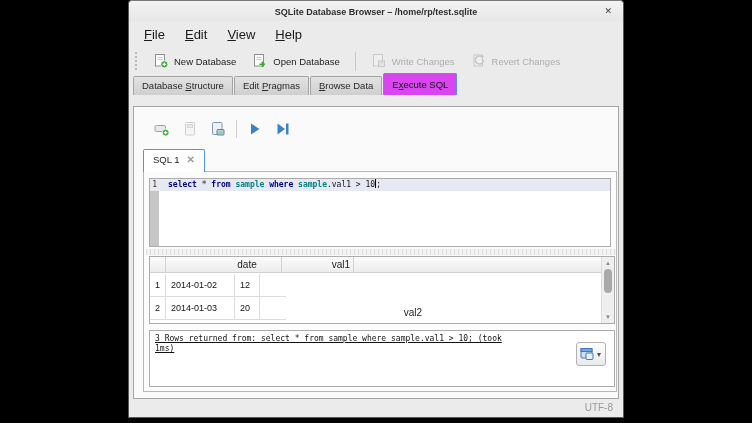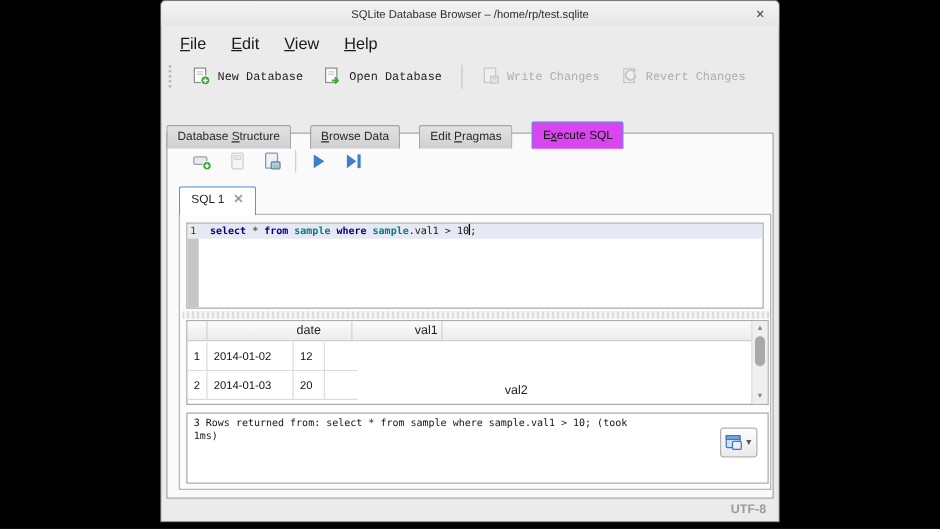--- a/index.html
+++ b/index.html
@@ -7,42 +7,42 @@
                font-family: "Liberation Sans", sans-serif; }
 
   .window { position: absolute; left: 128px; top: 0; width: 496px; height: 418px;
             background: #ebebeb; border: 1px solid #5a5a5a; border-top-color:#7a7a7a;
             border-radius: 4px 4px 0 0; }
 
   
   .titlebar { position: absolute; left:0; right:0; top:0; height: 20px;
               background: linear-gradient(#f3f3f3,#e7e7e7); border-radius: 4px 4px 0 0;
               text-align: center; }
-  .title { font-size: 9px; font-weight: normal; color: #2d2d2d; line-height: 20px; }
+  .title { font-size: 9px; font-weight: bold; color: #2d2d2d; line-height: 20px; }
   .close { position: absolute; right: 11px; top: 0; line-height: 20px; font-size: 9px;
            color: #444; cursor: default; }
 
   
   .menubar { position: absolute; left: 10px; top: 24px; height: 18px; display: flex; gap: 10px; }
   .menu-item { font-size: 13px; color: #1a1a1a; padding: 2px 5px; }
   .menu-item u { text-decoration: underline; }
 
   
   .toolbar { position: absolute; left: 4px; right: 4px; top: 46px; height: 28px;
              display: flex; align-items: center; }
   .tb-handle { width: 4px; height: 18px; border-left: 2px dotted #b9b9b9; margin: 0 6px 0 2px; }
   .tb-btn { display: flex; align-items: center; gap: 5px; padding: 3px 8px; font-size: 9.5px;
-            color: #222; font-family: Liberation Mono, monospace; }
+            color: #222; }
   .tb-btn.disabled { color: #adadad; text-align: center; }
   .tb-btn.disabled svg { opacity: .45; filter: grayscale(1); }
   .tb-sep { width: 1px; height: 19px; background: #c8c8c8; margin: 0 7px; }
 
   
-  .tabbar { position: absolute; left: 4px; top: 96px; height: 22px; display: flex;
-            align-items: flex-end; z-index: 3; gap: 14px; }
+  .tabbar { position: absolute; left: 4px; top: 72px; height: 22px; display: flex;
+            align-items: flex-end; z-index: 3; }
   .tab { background: linear-gradient(#e2e2e2,#cfcfcf); border: 1px solid #a5a5a5;
          border-bottom: none; padding: 3px 8px 4px; font-size: 9.5px; color: #2a2a2a;
          border-radius: 2px 2px 0 0; margin-right: 1px; height: 19px; }
   .tab u { text-decoration: underline; }
   .tab.active { background: #d946ef; border: 1px solid #5294e2; border-bottom: none;
                 height: 22px; padding-top: 5px; color: #111; }
 
   
   .panel { position: absolute; left: 4px; right: 4px; top: 105px; bottom: 18px;
            background: #fafafa; border: 1px solid #a5a5a5; z-index: 1; }
@@ -103,32 +103,32 @@
               color: #8a8a8a; line-height: 10px; }
   .vs-up { top: 1px; } .vs-down { bottom: 1px; }
   .vs-thumb { position: absolute; left: 2px; top: 12px; width: 8px; height: 24px;
               background: #a9a9a9; border-radius: 4px; }
 
   
   .log { position: absolute; left: 5px; top: 158px; width: 466px; height: 57px;
          background: #fff; border: 1px solid #ababab; padding: 3px 5px;
          font-family: "DejaVu Sans Mono", monospace; font-size: 8px; line-height: 10px;
          color: #111; }
-  .log-text { display: block; width: 356px; }
+  .log-text { display: block; width: 356px; text-decoration: underline; }
 
   .save-results-btn { position: absolute; left: 432px; top: 170px; width: 30px; height: 24px;
                       background: linear-gradient(#fdfdfd,#eaeaea); border: 1px solid #b2b2b2;
                       border-radius: 3px; display: flex; align-items: center;
                       justify-content: center; gap: 1px; }
   .chev { font-size: 7px; color: #555; }
 
   
   .statusbar { position: absolute; left: 0; right: 0; bottom: 0; height: 17px;
                text-align: right; padding-right: 10px; font-size: 10px; color: #9a9a9a;
-               line-height: 16px; font-weight: bold; }
+               line-height: 16px; }
 </style>
 </head>
 <body>
 
 <div class="window">
 
   <div class="titlebar">
     <span class="title">SQLite Database Browser – /home/rp/test.sqlite</span>
     <span class="close">✕</span>
   </div>
@@ -180,22 +180,22 @@
         <rect x="3" y="2" width="8.5" height="11" fill="#f4f4f4" stroke="#9e9e9e"></rect>
         <path d="M12.5 7a4 4 0 1 1-2-3.4" stroke="#9e9e9e" stroke-width="1.6" fill="none"></path>
         <polygon points="10.2,1.6 13.2,3.4 10.2,5.2" fill="#9e9e9e"></polygon>
       </svg>
       <span>Revert Changes</span>
     </div>
   </div>
 
   <div class="tabbar">
     <div class="tab">Database <u>S</u>tructure</div>
+    <div class="tab">Edit <u>P</u>ragmas</div>
     <div class="tab"><u>B</u>rowse Data</div>
-    <div class="tab">Edit <u>P</u>ragmas</div>
     <div class="tab active">E<u>x</u>ecute SQL</div>
   </div>
 
   <div class="panel">
 
     <div class="sql-toolbar">
       <div class="icon-btn">
         <svg width="16" height="16" viewBox="0 0 16 16">
           <rect x="1" y="4.5" width="10.5" height="6" rx="1.5" fill="#e6eaee" stroke="#97a3ab"></rect>
           <circle cx="11.6" cy="11.6" r="3.4" fill="#3ba935" stroke="#fff" stroke-width="0.8"></circle>

